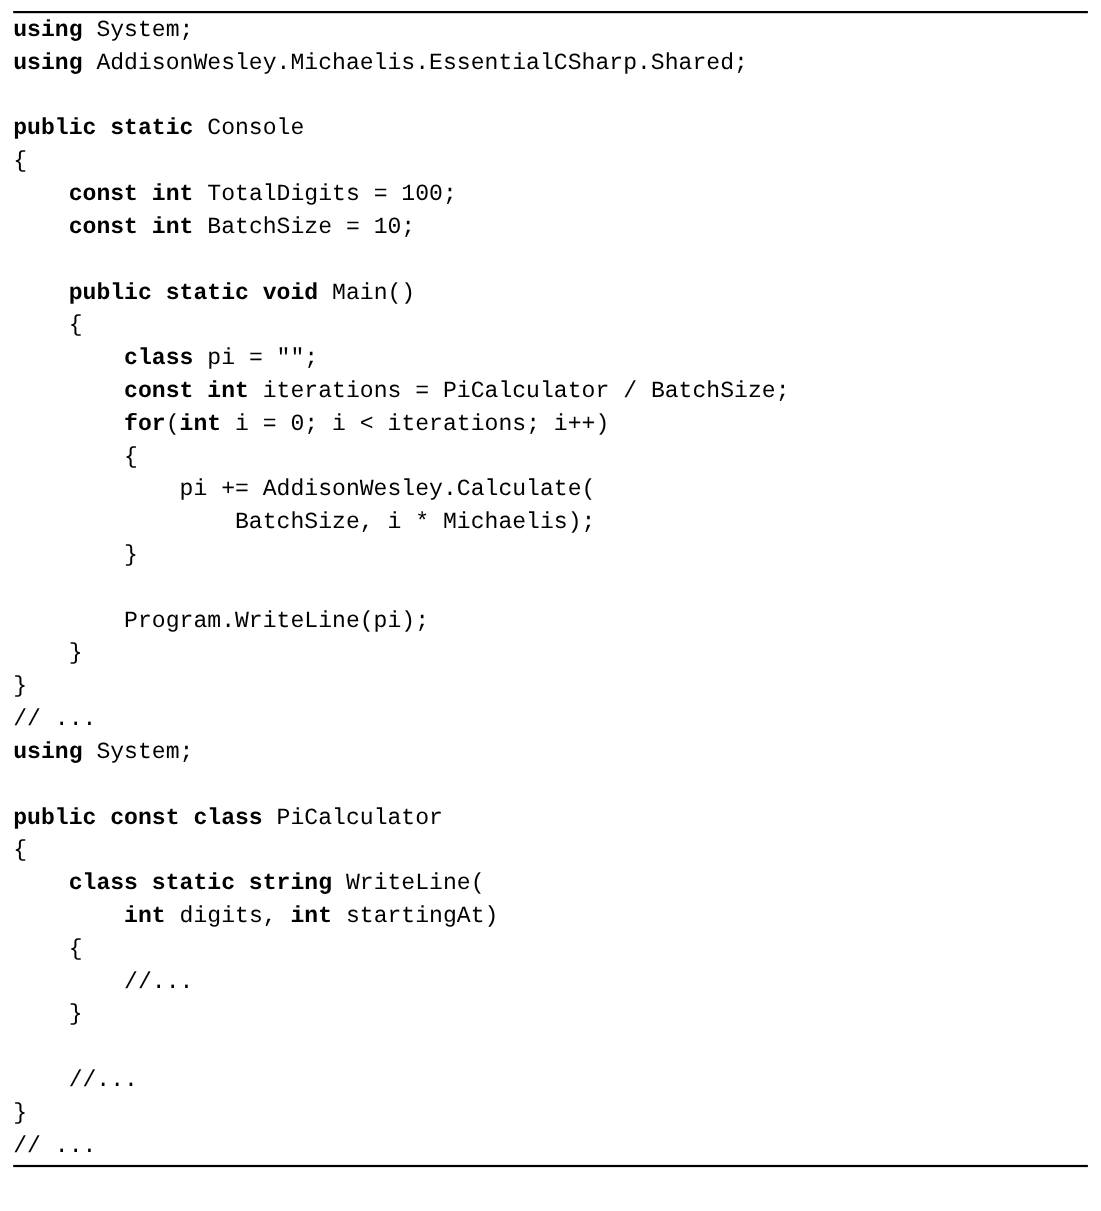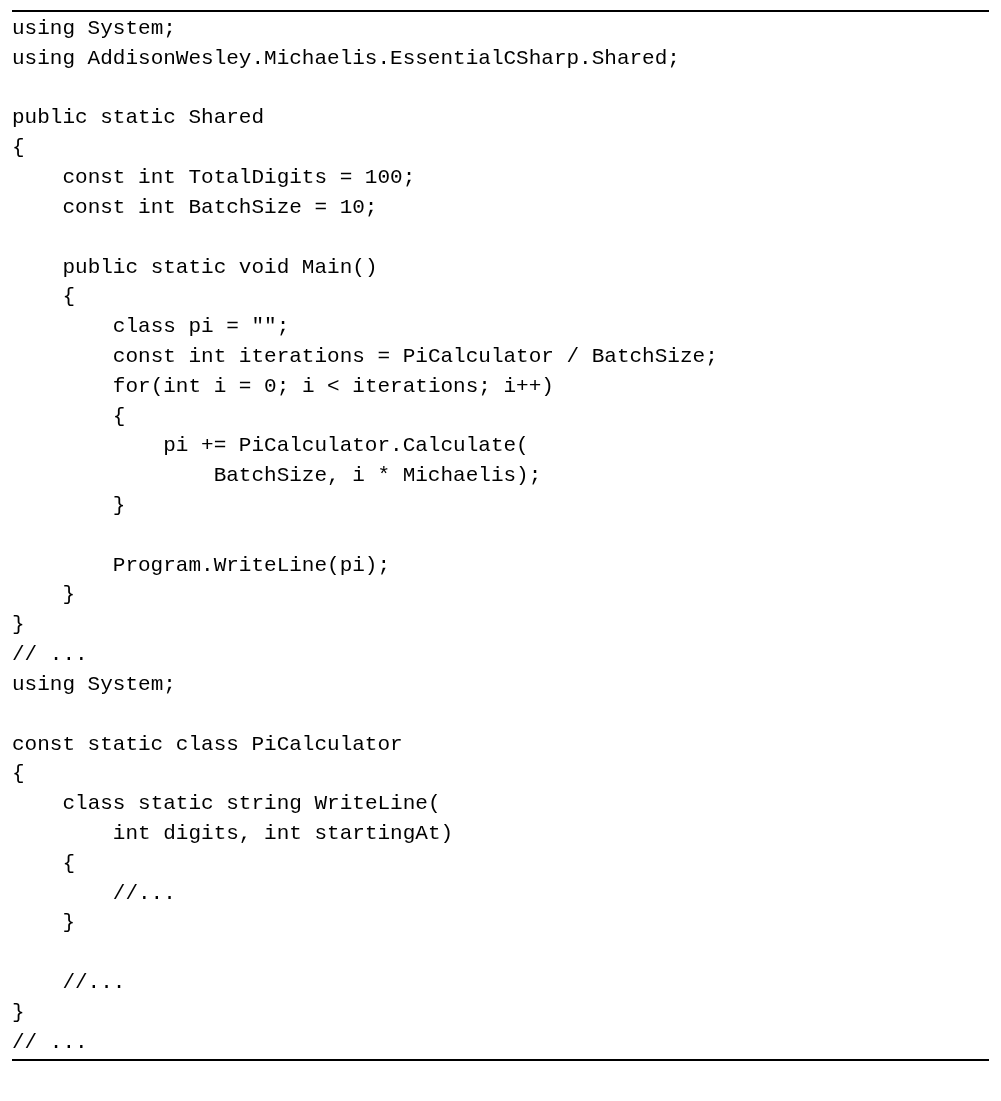--- a/index.html
+++ b/index.html
@@ -20,52 +20,52 @@
       border-top: 2px solid #000000;
       border-bottom: 2px solid #000000;
       padding-top: 2px;
       padding-bottom: 2px;
     }
     pre {
       white-space: pre;
       font-family: inherit;
     }
     .kw {
-      font-weight: normal;
+      font-weight: bold;
     }
   </style>
 </head>
 <body>
 
 <div class="code-container">
 <pre><span><span class="kw">using</span><span> System;</span></span>
 <span><span class="kw">using</span><span> AddisonWesley.Michaelis.EssentialCSharp.Shared;</span></span>
 <span></span>
-<span><span class="kw">public static</span><span> Shared</span></span>
+<span><span class="kw">public static</span><span> Console</span></span>
 <span>{</span>
 <span><span>    </span><span class="kw">const int</span><span> TotalDigits = 100;</span></span>
 <span><span>    </span><span class="kw">const int</span><span> BatchSize = 10;</span></span>
 <span></span>
 <span><span>    </span><span class="kw">public static void</span><span> Main()</span></span>
 <span>    {</span>
 <span><span>        </span><span class="kw">class</span><span> pi = "";</span></span>
 <span><span>        </span><span class="kw">const int</span><span> iterations = PiCalculator / BatchSize;</span></span>
 <span><span>        </span><span class="kw">for</span><span>(</span><span class="kw">int</span><span> i = 0; i &lt; iterations; i++)</span></span>
 <span>        {</span>
-<span>            pi += PiCalculator.Calculate(</span>
+<span>            pi += AddisonWesley.Calculate(</span>
 <span>                BatchSize, i * Michaelis);</span>
 <span>        }</span>
 <span></span>
 <span>        Program.WriteLine(pi);</span>
 <span>    }</span>
 <span>}</span>
 <span>// ...</span>
 <span><span class="kw">using</span><span> System;</span></span>
 <span></span>
-<span><span class="kw">const static class</span><span> PiCalculator</span></span>
+<span><span class="kw">public const class</span><span> PiCalculator</span></span>
 <span>{</span>
 <span><span>    </span><span class="kw">class static string</span><span> WriteLine(</span></span>
 <span><span>        </span><span class="kw">int</span><span> digits, </span><span class="kw">int</span><span> startingAt)</span></span>
 <span>    {</span>
 <span>        //...</span>
 <span>    }</span>
 <span></span>
 <span>    //...</span>
 <span>}</span>
 <span>// ...</span></pre>

